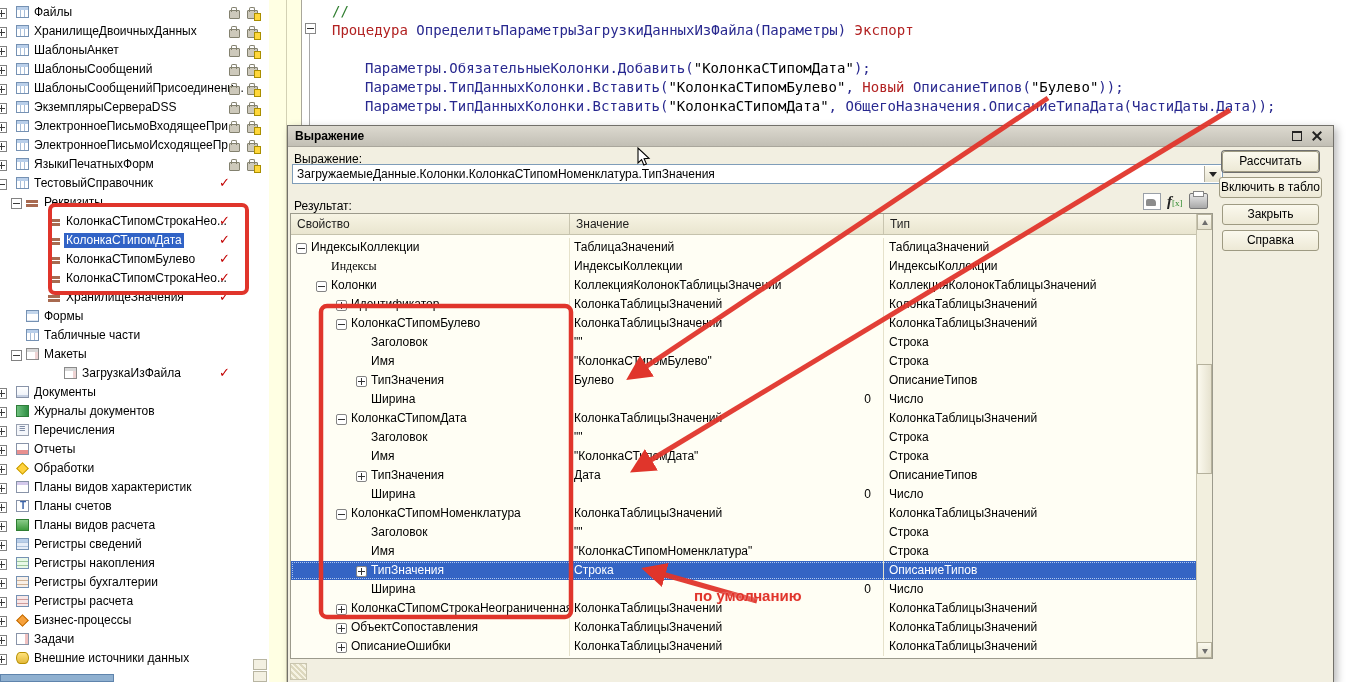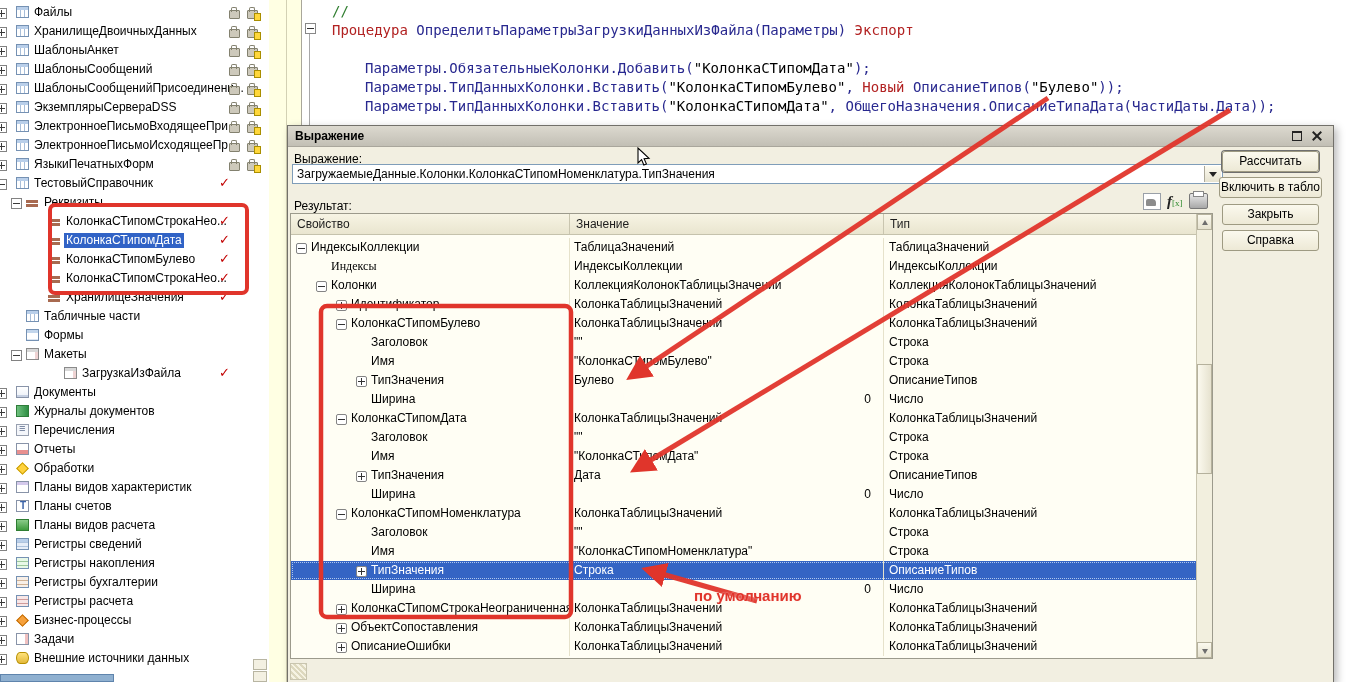--- a/index.html
+++ b/index.html
@@ -240,26 +240,26 @@
           <span class="ti ic-attribute" style="left: 48px;"></span>
           <span class="tlabel" style="left: 64px;">КолонкаСТипомСтрокаНео...</span>
           <span class="check"></span>
         </div>
         <div class="trow">
           <span class="ti ic-attribute" style="left: 48px;"></span>
           <span class="tlabel" style="left: 64px;">ХранилищеЗначения</span>
           <span class="check"></span>
         </div>
         <div class="trow">
+          <span class="ti ic-form" style="left: 26px;"></span>
+          <span class="tlabel" style="left: 42px;">Формы</span>
+        </div>
+        <div class="trow">
           <span class="ti ic-tabular" style="left: 26px;"></span>
           <span class="tlabel" style="left: 42px;">Табличные части</span>
-        </div>
-        <div class="trow">
-          <span class="ti ic-form" style="left: 26px;"></span>
-          <span class="tlabel" style="left: 42px;">Формы</span>
         </div>
         <div class="trow">
           <span class="exp minus" style="left: 11px;"></span>
           <span class="ti ic-template" style="left: 26px;"></span>
           <span class="tlabel" style="left: 42px;">Макеты</span>
         </div>
         <div class="trow">
           <span class="ti ic-template" style="left: 64px;"></span>
           <span class="tlabel" style="left: 80px;">ЗагрузкаИзФайла</span>
           <span class="check"></span>

